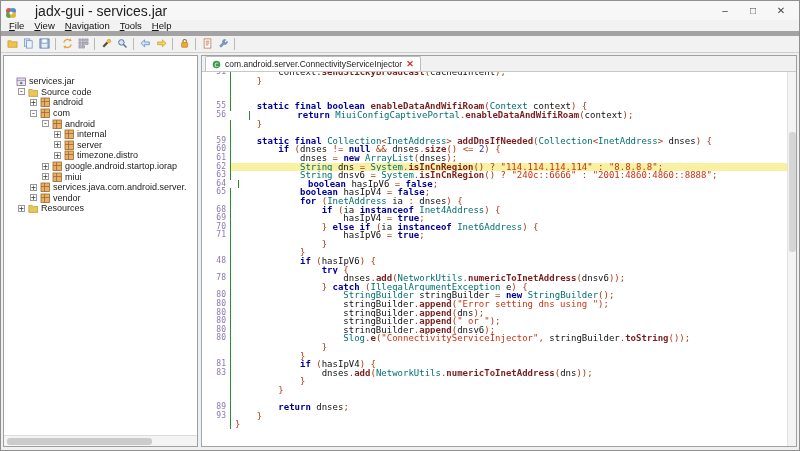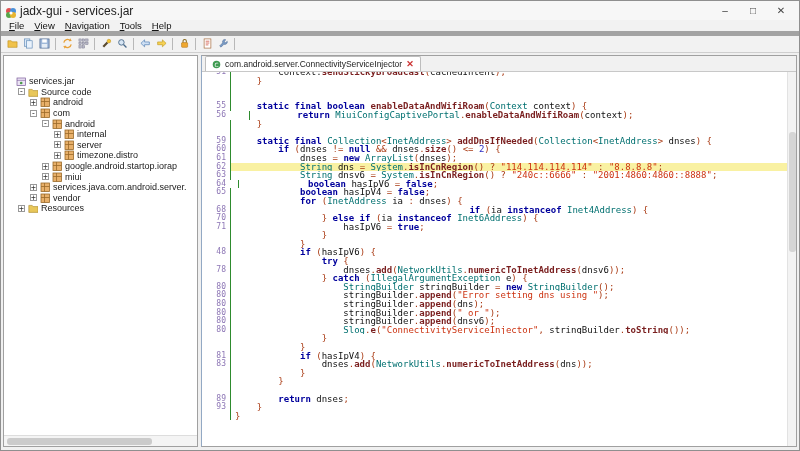--- a/index.html
+++ b/index.html
@@ -2,21 +2,21 @@
 <html style="--keyword: #00009c; --type: #007070; --string: #cc3311; --method: #7a1f1f; --operator: #aa3b14; --plain: #111111; --number: #2b2bc4; --gutter-num: #8d76b5; --gutter-line: #2e8b2e; --highlight-row: #f9f1a2; --tab-close: #cc3333; --class-icon: #3f9b52;"><head>
 <meta charset="utf-8">
 <style>
   html,body{margin:0;padding:0;background:#dcdcdc;}
   body{width:800px;height:451px;overflow:hidden;font-family:"Liberation Sans",sans-serif;-webkit-font-smoothing:antialiased;}
   *{box-sizing:border-box;}
   .window{width:800px;height:451px;border:1px solid #8f8f8f;background:#f0f0f0;display:flex;flex-direction:column;}
   
   .titlebar{height:19px;background:#f7f7f7;display:flex;align-items:center;padding:0 4px;flex:none;}
   .app-icon{width:12px;height:12px;flex:none;}
-  .title-text{font-size:12px;color:#222;margin-left:3px;}
+  .title-text{font-size:14px;color:#222;margin-left:18px;}
   .win-controls{margin-left:auto;display:flex;}
   .win-btn{width:28px;text-align:center;font-size:10px;color:#444;line-height:18px;}
   
   .menubar{height:16px;background:#f2f2f2;border-bottom:5px solid #a3a3a3;display:flex;align-items:center;padding-left:3px;flex:none;}
   .menu-item{display:inline-block;font-size:9.5px;padding:1px 5px;color:#111;}
   .menu-item::first-letter{text-decoration:underline;}
   
   .toolbar{height:17px;background:#f2f2f2;border-bottom:1px solid #cfcfcf;display:flex;align-items:center;padding-left:3px;flex:none;}
   .tbtn{width:16px;height:15px;display:flex;align-items:center;justify-content:center;border:1px solid transparent;border-radius:2px;}
   .tbtn svg{width:11px;height:11px;}
@@ -387,21 +387,25 @@
             <div class="crow">
               <span class="ln">65</span>
               <span class="ctext" style="padding-left: calc(12ch + 4px);"><span class="tk-k">boolean </span><span class="tk-p">hasIpV4 </span><span class="tk-o">= </span><span class="tk-k">false</span><span class="tk-o">;</span></span>
             </div>
             <div class="crow">
               <span class="ln"></span>
               <span class="ctext" style="padding-left: calc(12ch + 4px);"><span class="tk-k">for </span><span class="tk-o">(</span><span class="tk-t">InetAddress</span><span class="tk-p"> ia </span><span class="tk-o">: </span><span class="tk-p">dnses</span><span class="tk-o">) {</span></span>
             </div>
             <div class="crow">
               <span class="ln">68</span>
-              <span class="ctext" style="padding-left: calc(16ch + 4px); text-align: center;"><span class="tk-k">if </span><span class="tk-o">(</span><span class="tk-p">ia </span><span class="tk-k">instanceof </span><span class="tk-t">Inet4Address</span><span class="tk-o">) {</span></span>
+              <span class="ctext" style="padding-left: calc(16ch + 4px);"><span class="tk-k">if </span><span class="tk-o">(</span><span class="tk-p">ia </span><span class="tk-k">instanceof </span><span class="tk-t">Inet4Address</span><span class="tk-o">) {</span></span>
+            </div>
+            <div class="crow">
+              <span class="ln">69</span>
+              <span class="ctext" style="padding-left: calc(20ch + 4px);"><span class="tk-p">hasIpV4 </span><span class="tk-o">= </span><span class="tk-k">true</span><span class="tk-o">;</span></span>
             </div>
             <div class="crow">
               <span class="ln">70</span>
               <span class="ctext" style="padding-left: calc(16ch + 4px);"><span class="tk-o">} </span><span class="tk-k">else if </span><span class="tk-o">(</span><span class="tk-p">ia </span><span class="tk-k">instanceof </span><span class="tk-t">Inet6Address</span><span class="tk-o">) {</span></span>
             </div>
             <div class="crow">
               <span class="ln">71</span>
               <span class="ctext" style="padding-left: calc(20ch + 4px);"><span class="tk-p">hasIpV6 </span><span class="tk-o">= </span><span class="tk-k">true</span><span class="tk-o">;</span></span>
             </div>
             <div class="crow">

